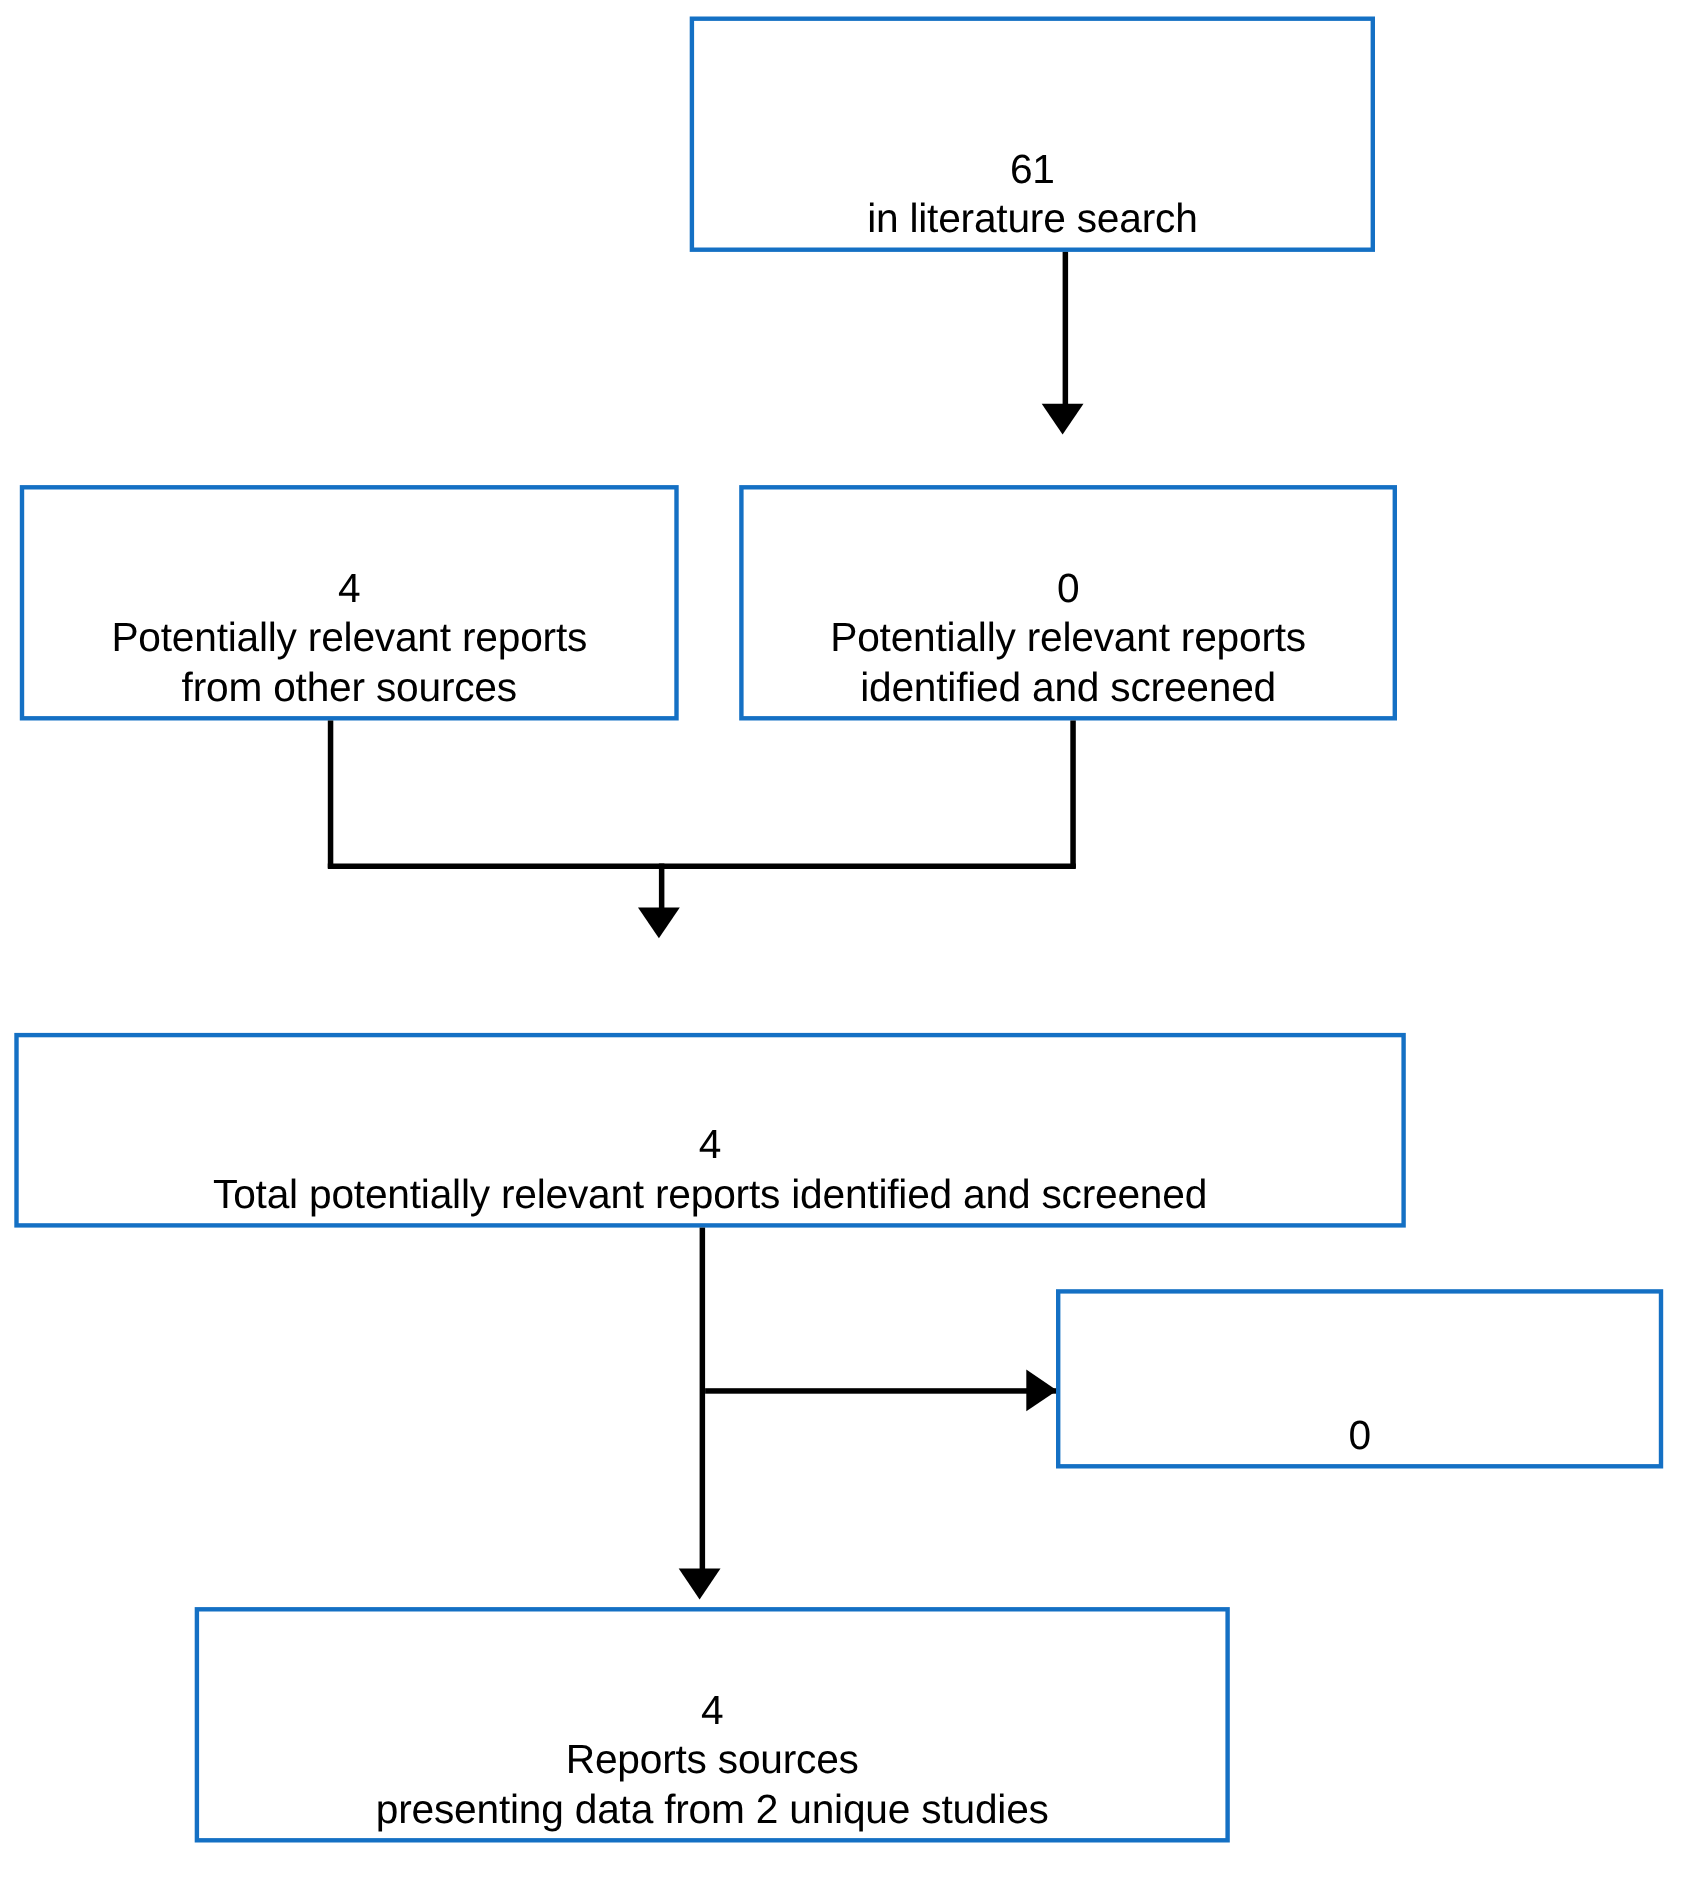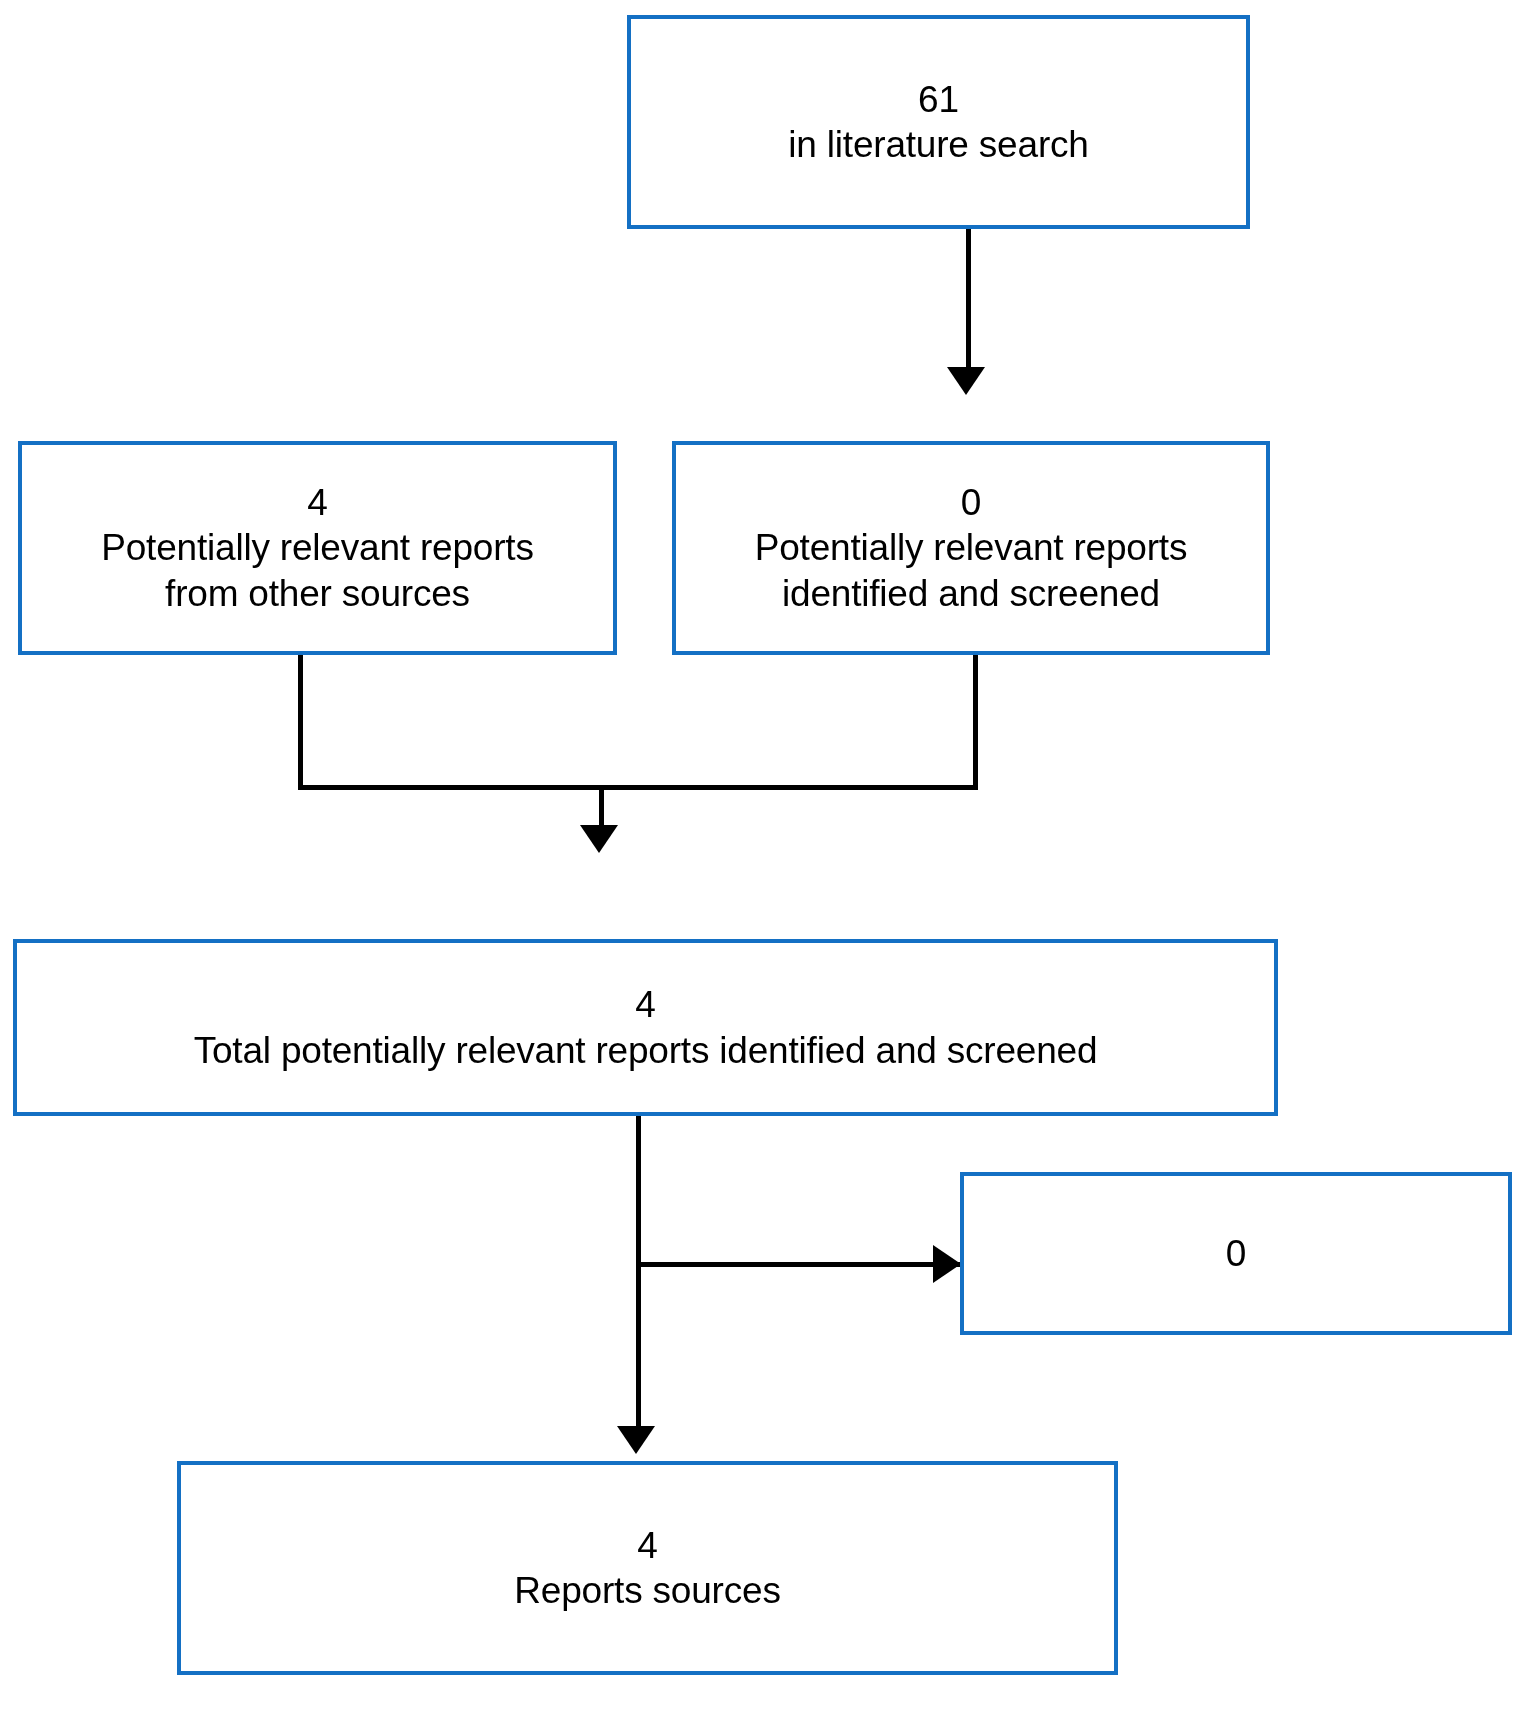--- a/index.html
+++ b/index.html
@@ -18,27 +18,27 @@
     overflow: hidden;
   }
   .node {
     position: absolute;
     box-sizing: border-box;
     background: #ffffff;
     border: 4px solid #1470c4;
     display: flex;
     flex-direction: column;
     align-items: center;
-    justify-content: center;
+    justify-content: flex-end;
     text-align: center;
     color: #000000;
     font-size: 37px;
     line-height: 1.22;
     letter-spacing: -0.2px;
-    padding: 19px 10px;
+    padding: 4px 10px;
   }
   .node .line {
     display: block;
     white-space: nowrap;
   }
   .node.squeeze {
     font-stretch: condensed;
   }
 
   
@@ -135,15 +135,16 @@
   <div class="arrow-right" id="conn3-branch-head"></div>
   <div class="arrow-down" id="conn3-head"></div>
 
   <div class="node" id="node-excluded">
     <span class="line">0</span>
   </div>
 
   <div class="node squeeze" id="node-included">
     <span class="line">4</span>
     <span class="line">Reports sources</span>
+    <span class="line">presenting data from 2 unique studies</span>
   </div>
 
 </div>
 
 </body></html>

